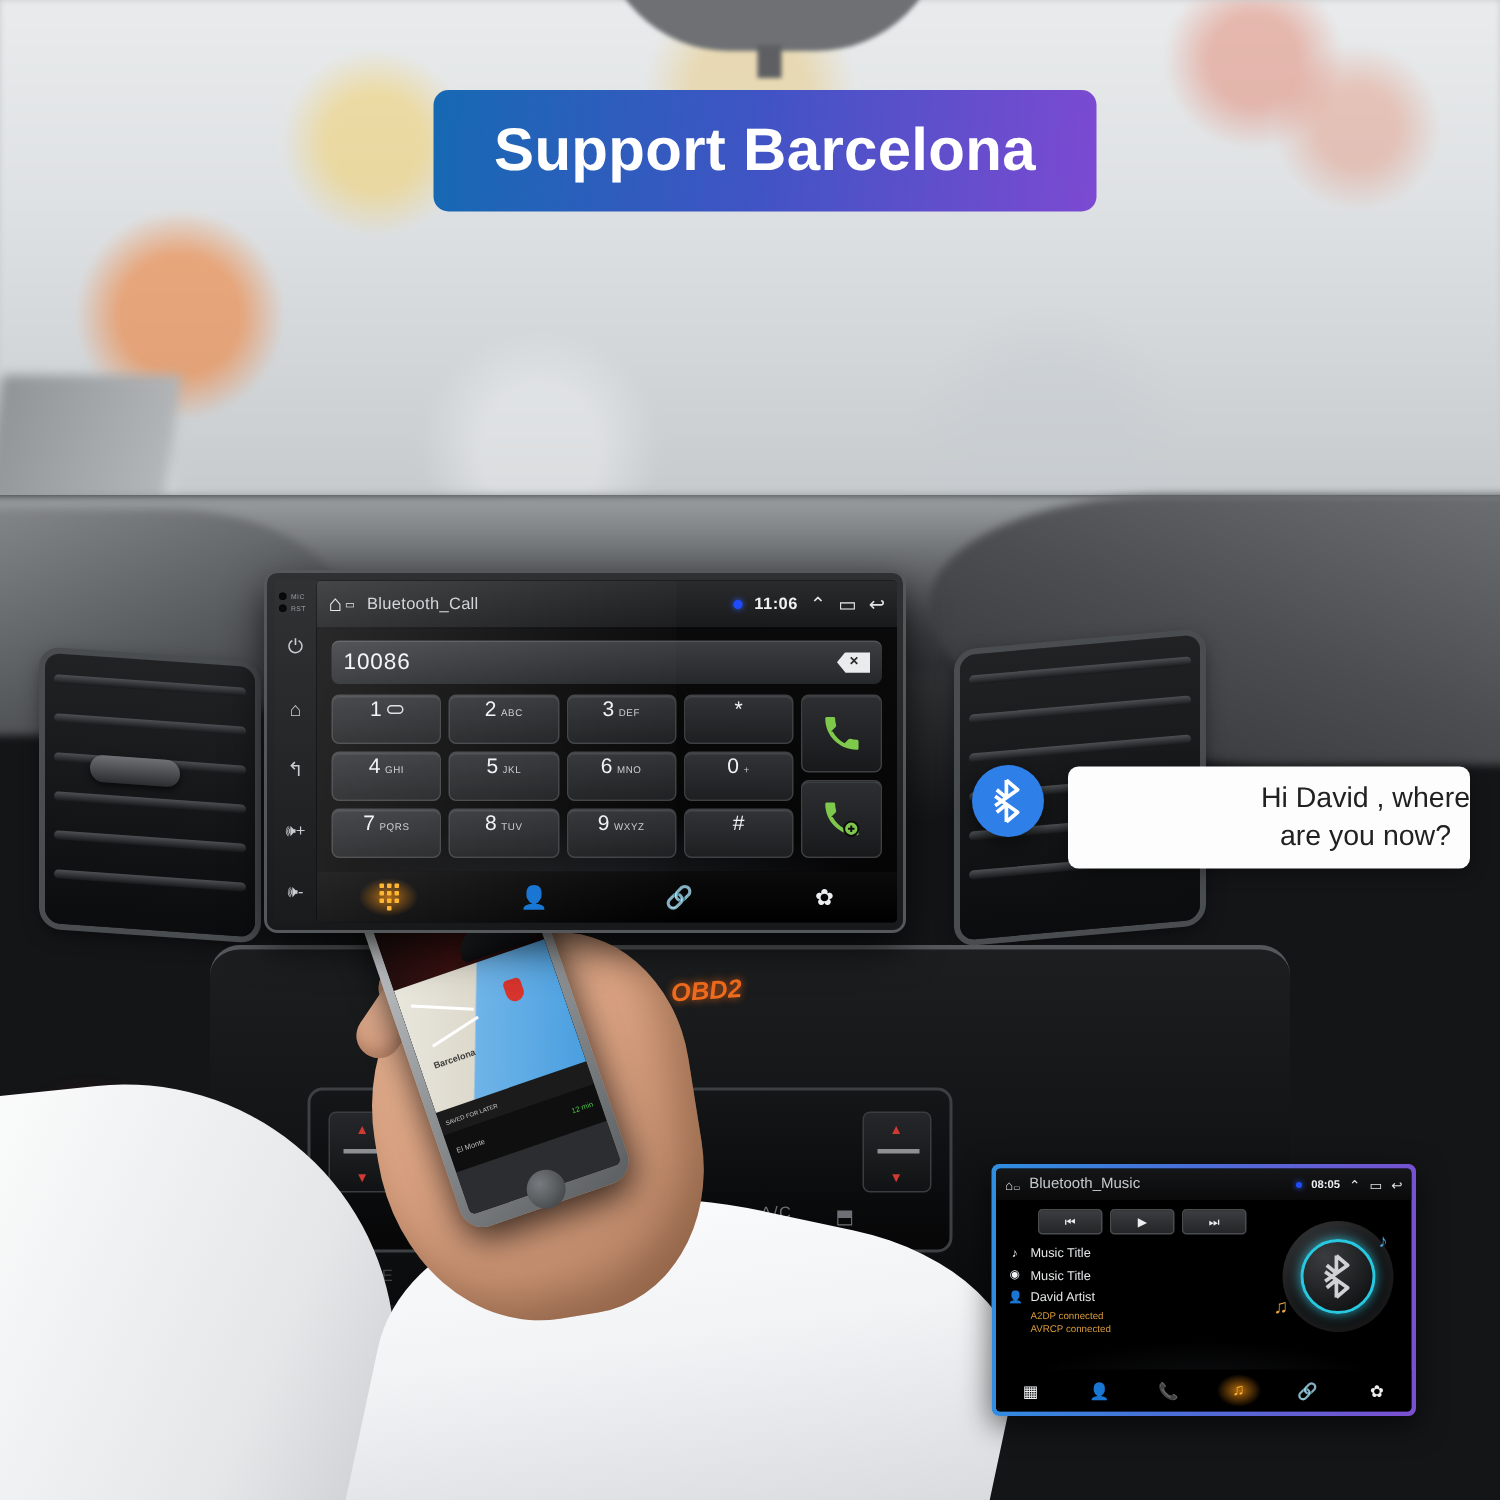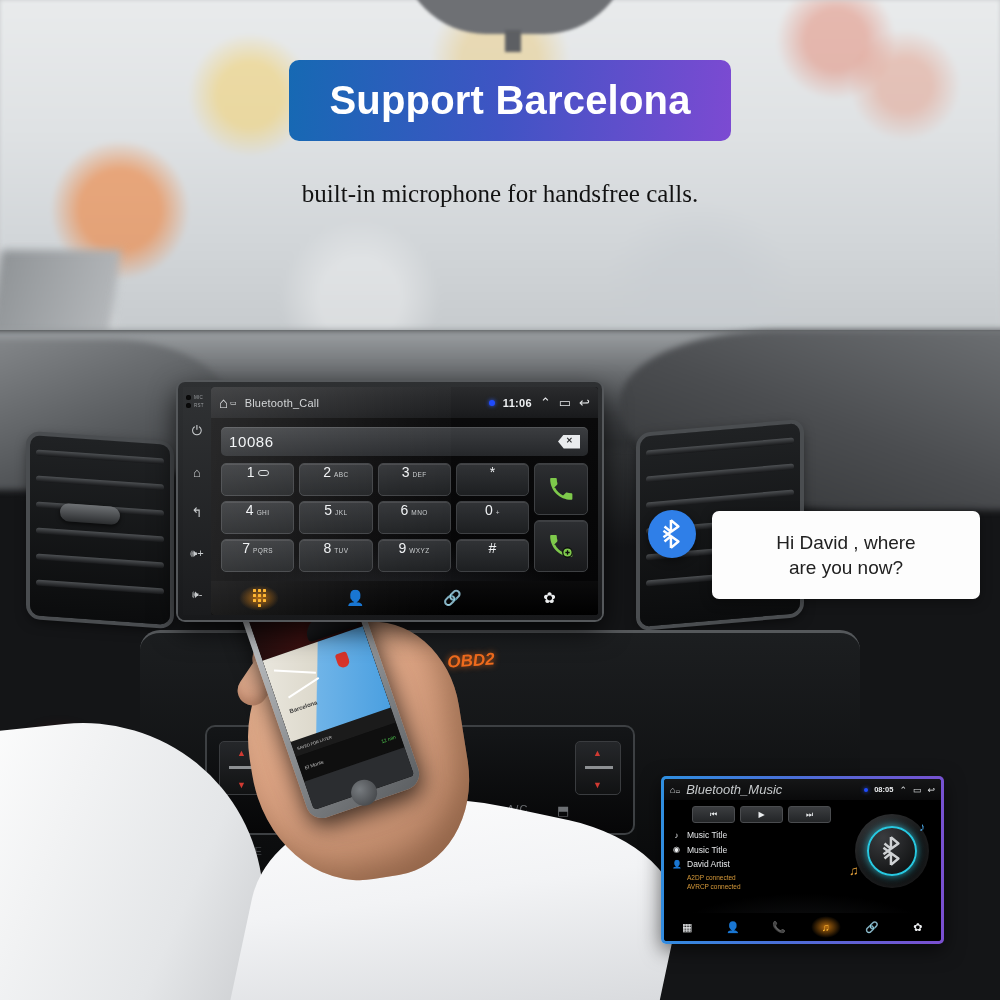--- a/index.html
+++ b/index.html
@@ -259,39 +259,39 @@
   .kp-glyph i { width:3px; height:3px; background:currentColor; border-radius:.5px; display:block; }
 
   
   .bt-circle {
     position:absolute; left:648px; top:510px; width:48px; height:48px; border-radius:50%;
     background:#2f7fe8; display:flex; align-items:center; justify-content:center;
     box-shadow:0 3px 10px rgba(0,0,0,.45);
   }
   .bt-circle svg { width:26px; height:30px; }
   .bubble {
-    position:absolute; left:712px; top:511px; width:268px; height:88px;
+    position:absolute; left:712px; top:511px; width:268px; height:68px;
     background:#fdfdfd; border-radius:7px;
-    display:flex; align-items:center; justify-content:center; text-align:center;
+    display:flex; align-items:center; justify-content:flex-end; text-align:center;
     box-shadow:0 3px 12px rgba(0,0,0,.35);
   }
   .bubble span { color:#212121; font-size:19px; line-height:25px; }
 
   
   .musicunit {
     position:absolute; left:661px; top:776px; width:283px; height:168px;
     padding:3px; border-radius:5px;
     background:linear-gradient(95deg,#2f8fe0 0%,#4a6fd8 45%,#7b4fd0 100%);
     box-shadow:0 6px 20px rgba(0,0,0,.6);
   }
   .mu-screen { width:100%; height:100%; background:#000; border-radius:3px;
                display:flex; flex-direction:column; overflow:hidden; }
   .mu-status { height:21px; display:flex; align-items:center; padding:0 6px; gap:6px;
                background:linear-gradient(180deg,#151617,#0a0a0b); }
-  .mu-title { color:#c6c9cb; font-size:13px; flex:1;font-style:italic; }
+  .mu-title { color:#c6c9cb; font-size:10px; flex:1; }
   .mu-time { color:#eceef0; font-size:7.5px; font-weight:bold; }
   .mu-ico { color:#dfe1e3; font-size:9px; }
   .mu-body { flex:1; position:relative; padding:6px 8px 0 8px;
     background:radial-gradient(ellipse 190px 60px at 50% 120%, rgba(80,85,95,.25), rgba(0,0,0,0) 70%); }
   .mu-transport { display:flex; gap:5px; margin-left:20px; }
   .mu-tbtn { width:43px; height:17px; border-radius:3px;
              background:linear-gradient(180deg,#3b3d40,#232527); border:1px solid #4a4c4f;
              display:flex; align-items:center; justify-content:center; color:#eceef0; font-size:8px; }
   .mu-meta { margin-top:7px; display:flex; flex-direction:column; gap:4.5px; }
   .mu-line { display:flex; align-items:center; gap:6px; color:#e4e6e8; font-size:8.5px; }
@@ -429,21 +429,20 @@
       <div class="ps-foot"></div>
     </div>
     <div class="phone-home"></div>
   </div>
 </div>
 
 <div class="banner">
   <span>Support Barcelona</span>
 </div>
 <div class="subtitle">
-  <div>built-in microphone for handsfree calls.</div>
 </div>
 
 <div class="headunit">
 
   <div class="hu-side">
     <div class="hu-dot">
       <em></em>
         <span>MIC</span>
     </div>
     <div class="hu-dot">

